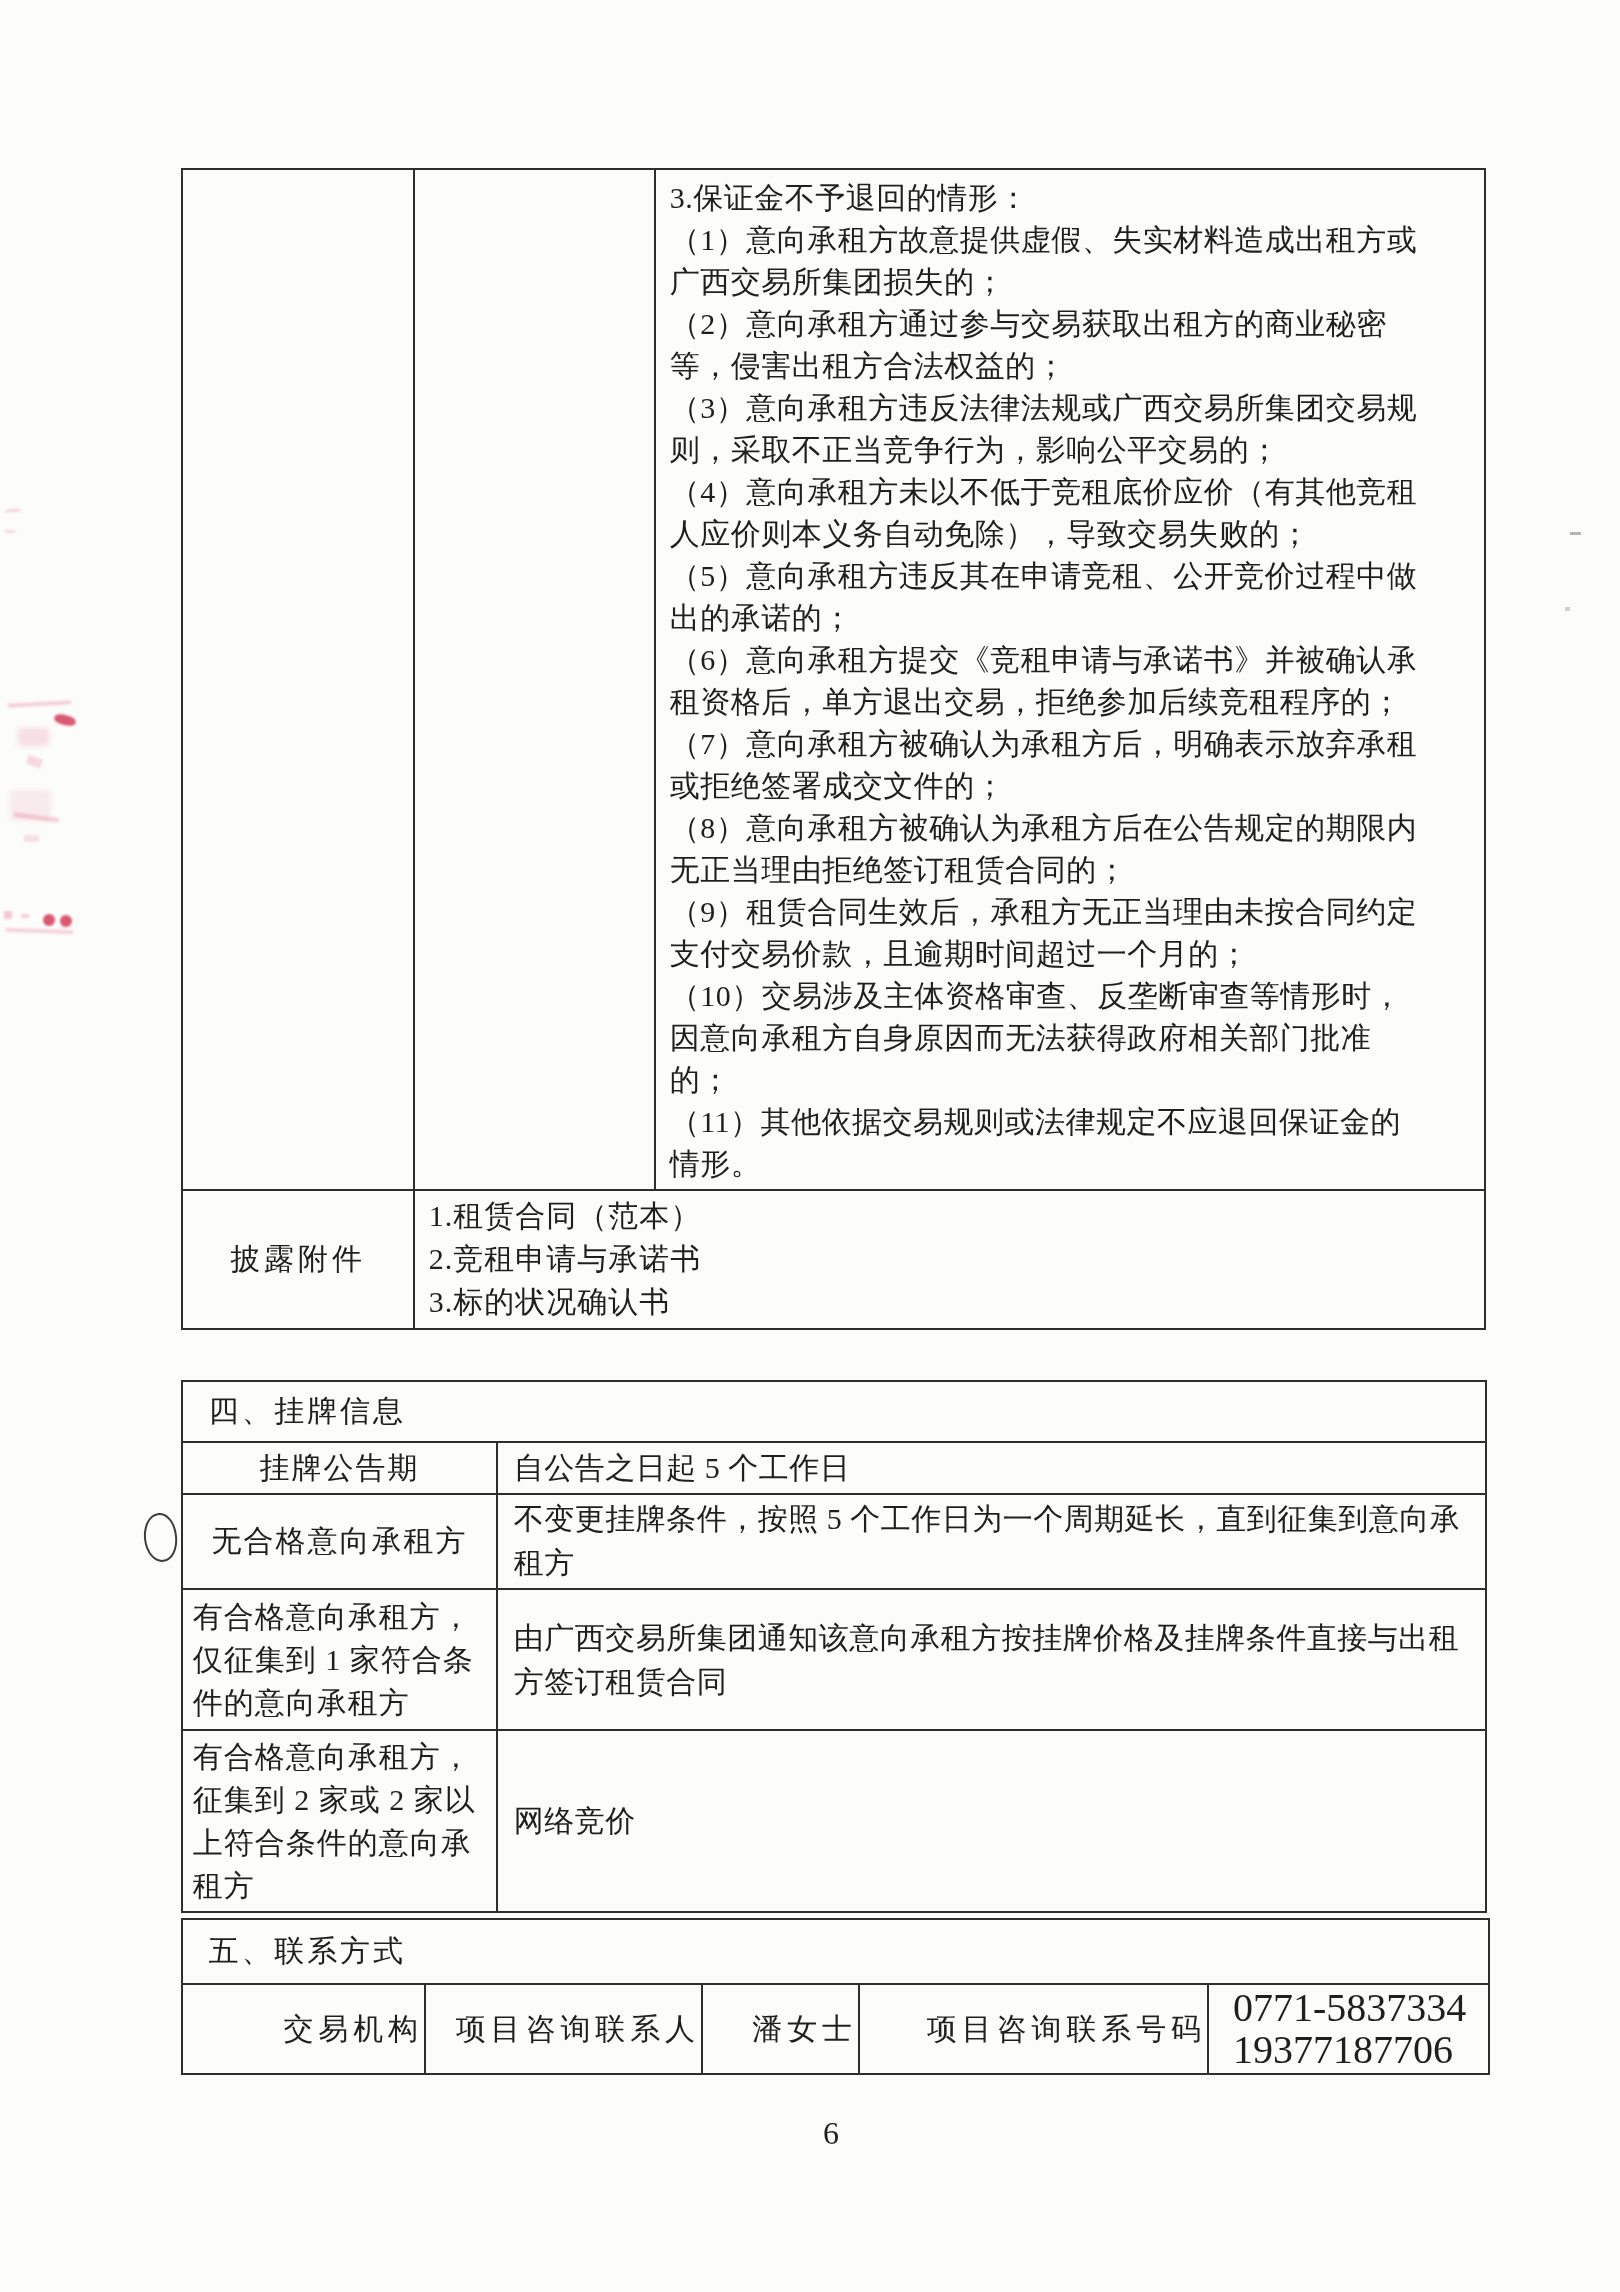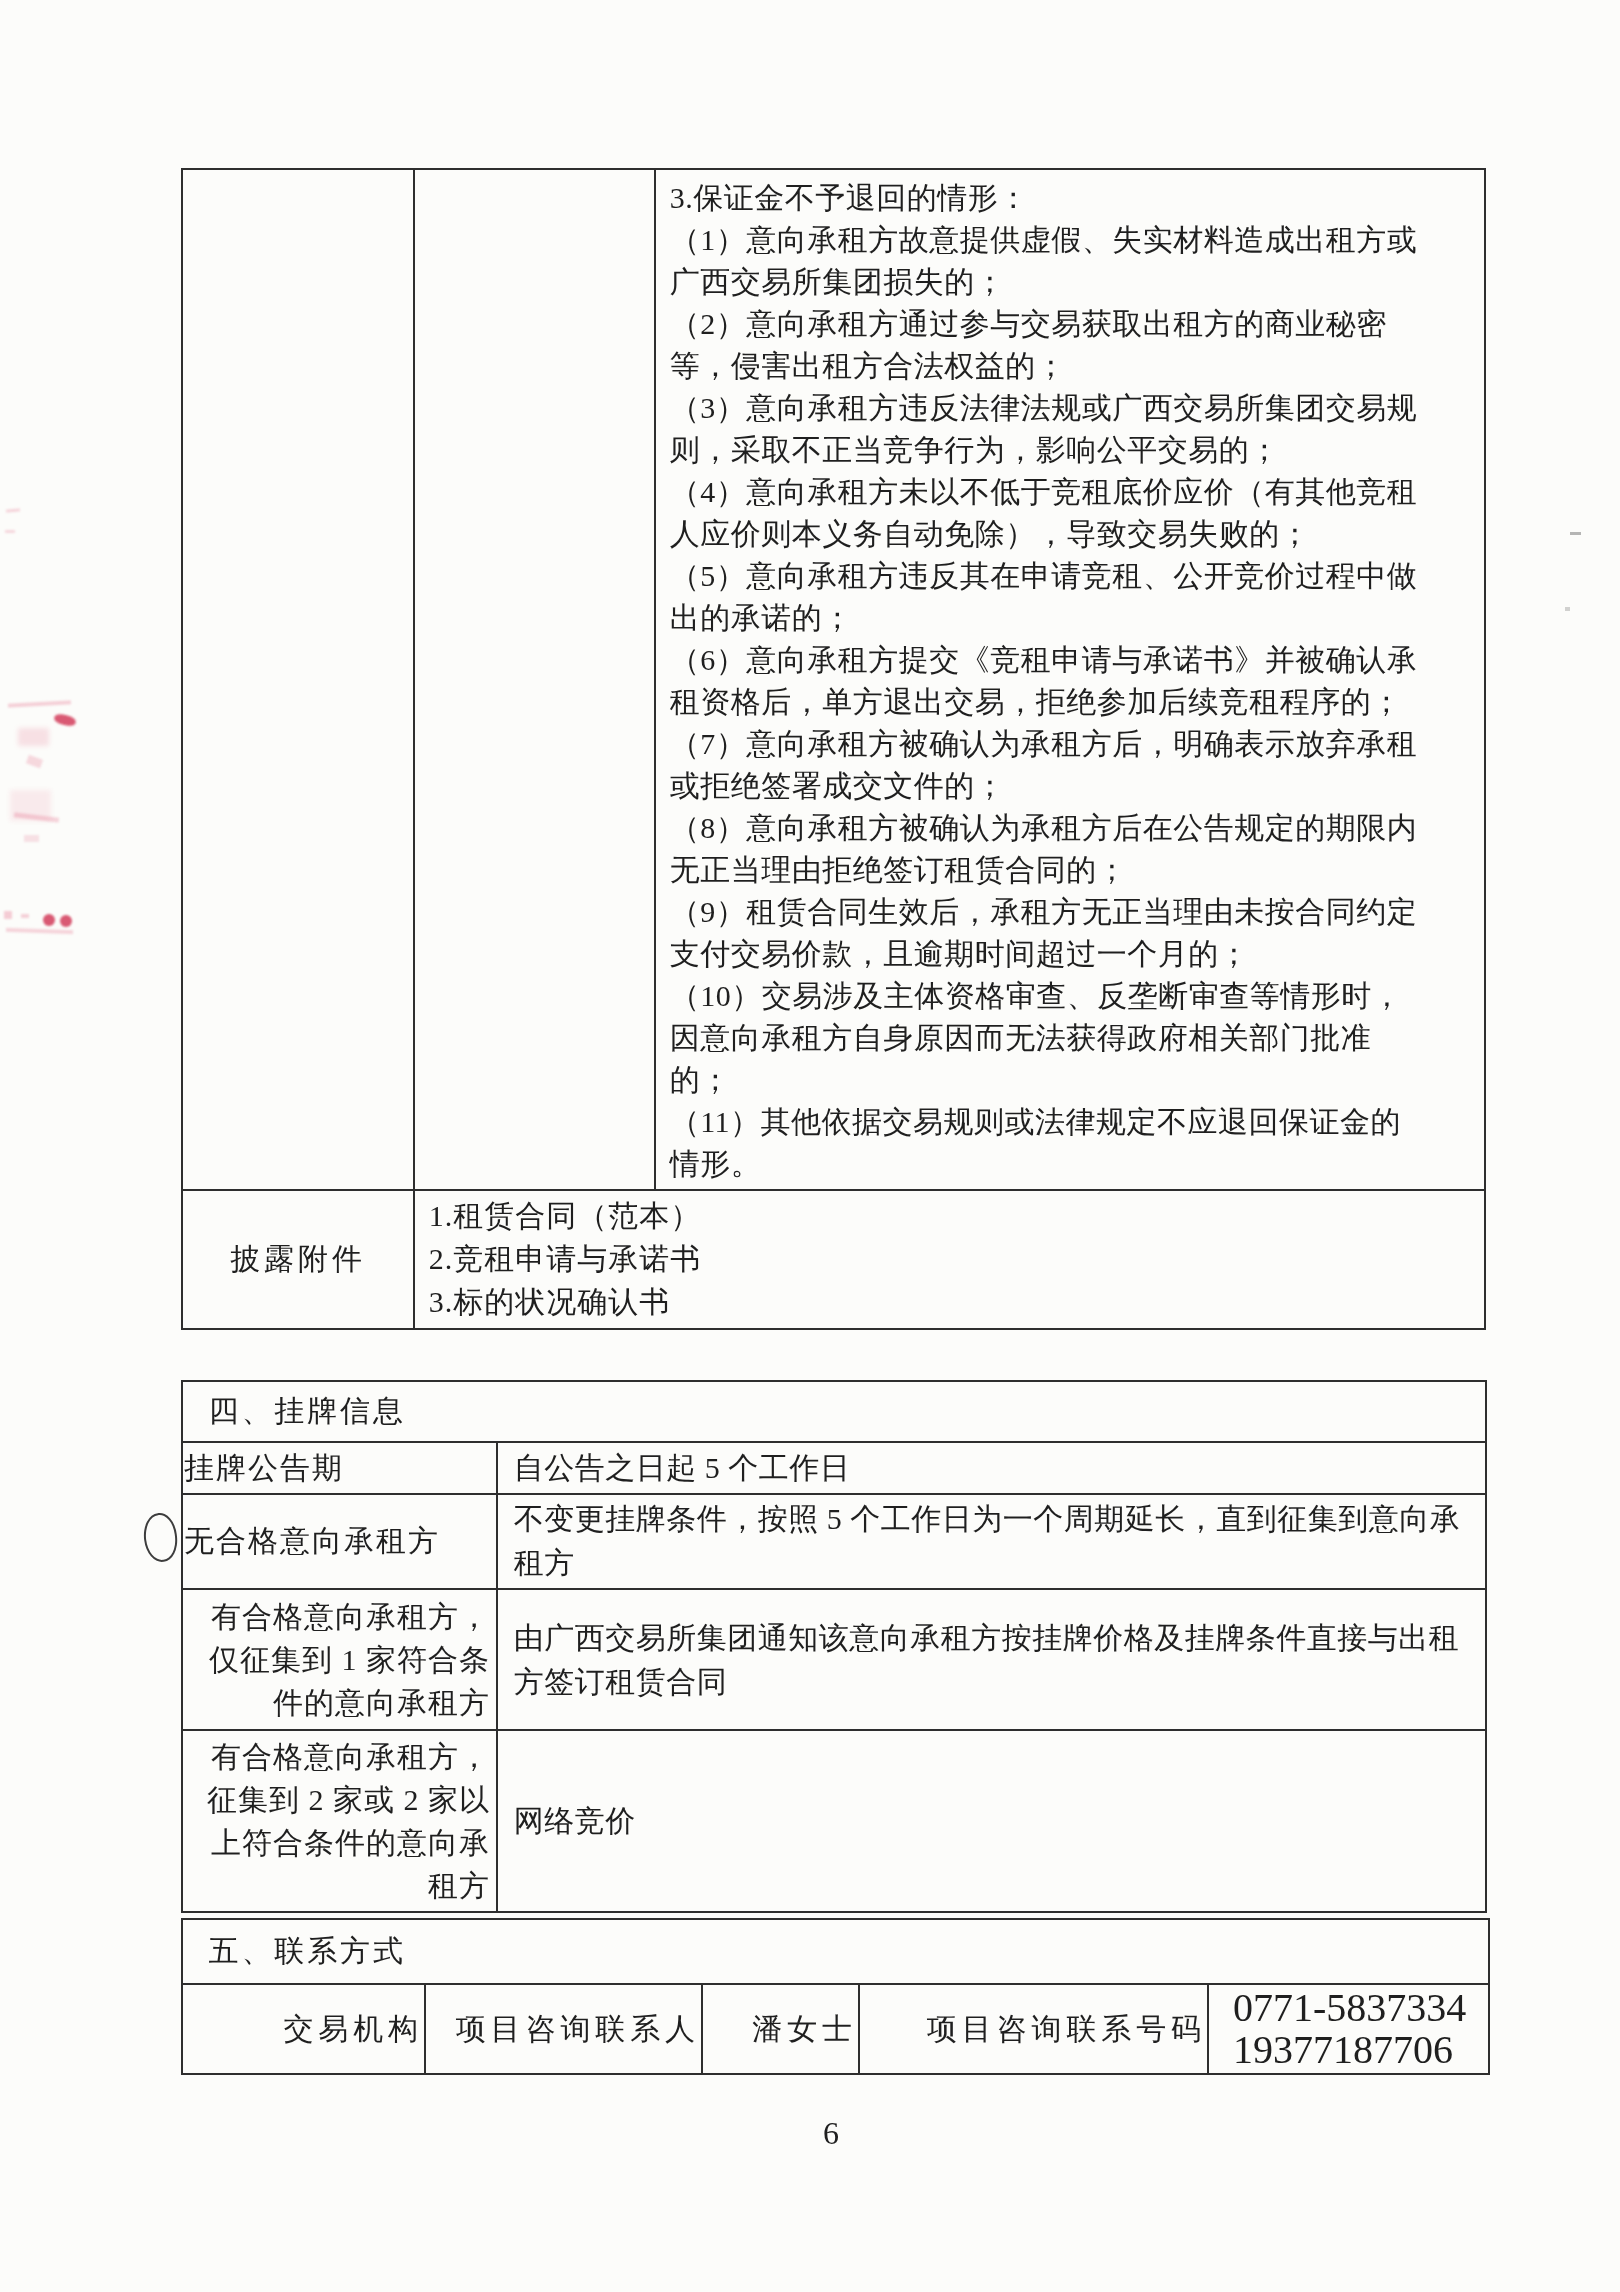--- a/index.html
+++ b/index.html
@@ -17,22 +17,22 @@
   
   .tbl-main{left:181px;top:168px;width:1304px;}
   .cell-clauses{vertical-align:top;padding:6.9px 7.8px 3.9px 13.7px;}
   .clause-line{white-space:nowrap;letter-spacing:0.5px;height:42px;}
   .cell-attach-label{text-align:center;letter-spacing:3.9px;}
   .cell-attach-items{vertical-align:middle;padding:3.9px 7.8px 3.9px 13.7px;}
   .attach-line{height:43px;letter-spacing:1px;}
   
   .tbl-listing{left:181px;top:1380px;width:1304px;}
   .section-title-cell{padding:3.9px 0 3.9px 25.5px;letter-spacing:2.9px;height:51px;font-weight:bold;font-weight:normal;}
-  .lbl{letter-spacing:2px;}
-  .lbl-left{text-align:right;padding:3.9px 5.9px 3.9px 9.8px;letter-spacing:1px;line-height:43px;margin-left:32px;}
+  .lbl{text-align:center;letter-spacing:2px;}
+  .lbl-left{text-align:left;padding:3.9px 5.9px 3.9px 9.8px;letter-spacing:1px;line-height:43px;margin-left:32px;}
   .val{padding:2.9px 13.7px 2.9px 15.7px;letter-spacing:0.5px;line-height:44px;}
   .row-h1{height:51px;}
   .row-h2{height:84px;border-radius:22px;}
   .row-h3{height:141px;}
   .row-h4{height:169px;}
   
   .tbl-contact{left:181px;top:1918px;width:1308px;}
   .contact-header{padding:3.9px 0 3.9px 25.5px;letter-spacing:2.9px;height:55px;}
   .contact-cell{text-align:right;letter-spacing:4.9px;height:86px;}
   .phone-cell{text-align:left;padding-left:24px;font-size:40px;letter-spacing:0;}

